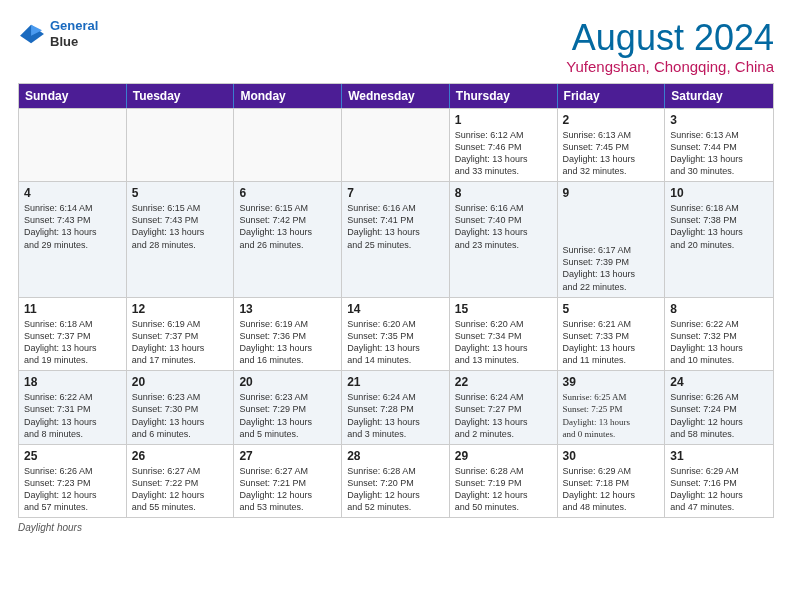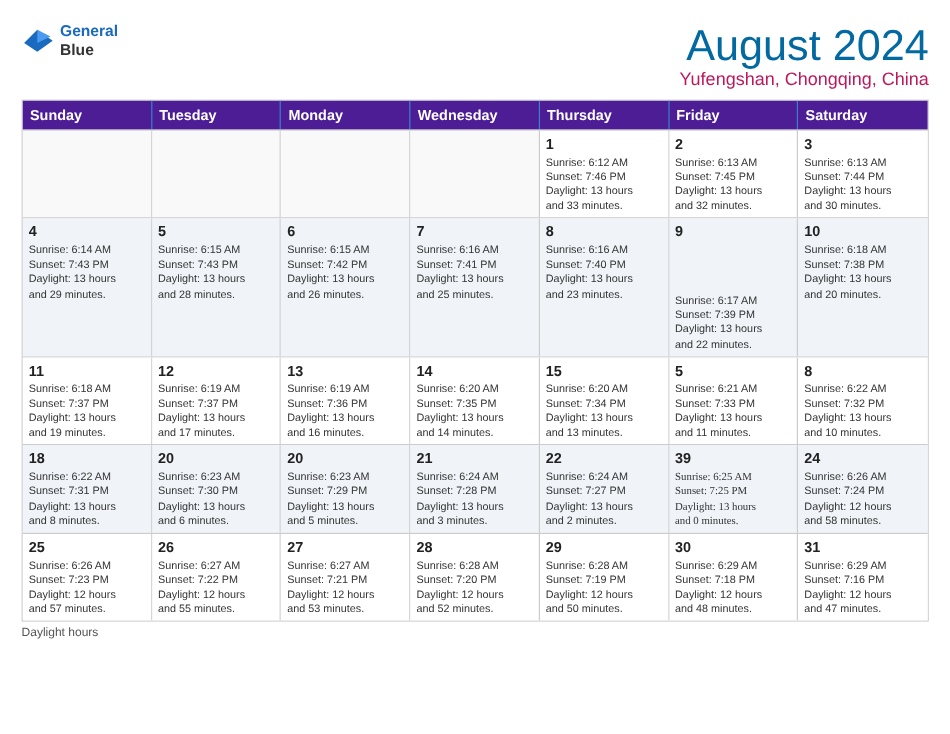--- a/index.html
+++ b/index.html
@@ -105,20 +105,21 @@
     .day-info {
       font-size: 9px;
       color: #333;
       line-height: 1.35;
     }
     .footer-note {
       font-size: 10px;
       color: #555;
       margin-top: 4px;
       text-align: left;
+      font-style: italic;
     }
   </style>
 </head>
 <body>
 
 <div class="page">
   <div class="header">
     <div class="logo">
       <svg class="logo-icon" viewBox="0 0 30 24" xmlns="http://www.w3.org/2000/svg">
         <polygon points="14,2 28,12 14,22 2,14" fill="#1a6abf"></polygon>

